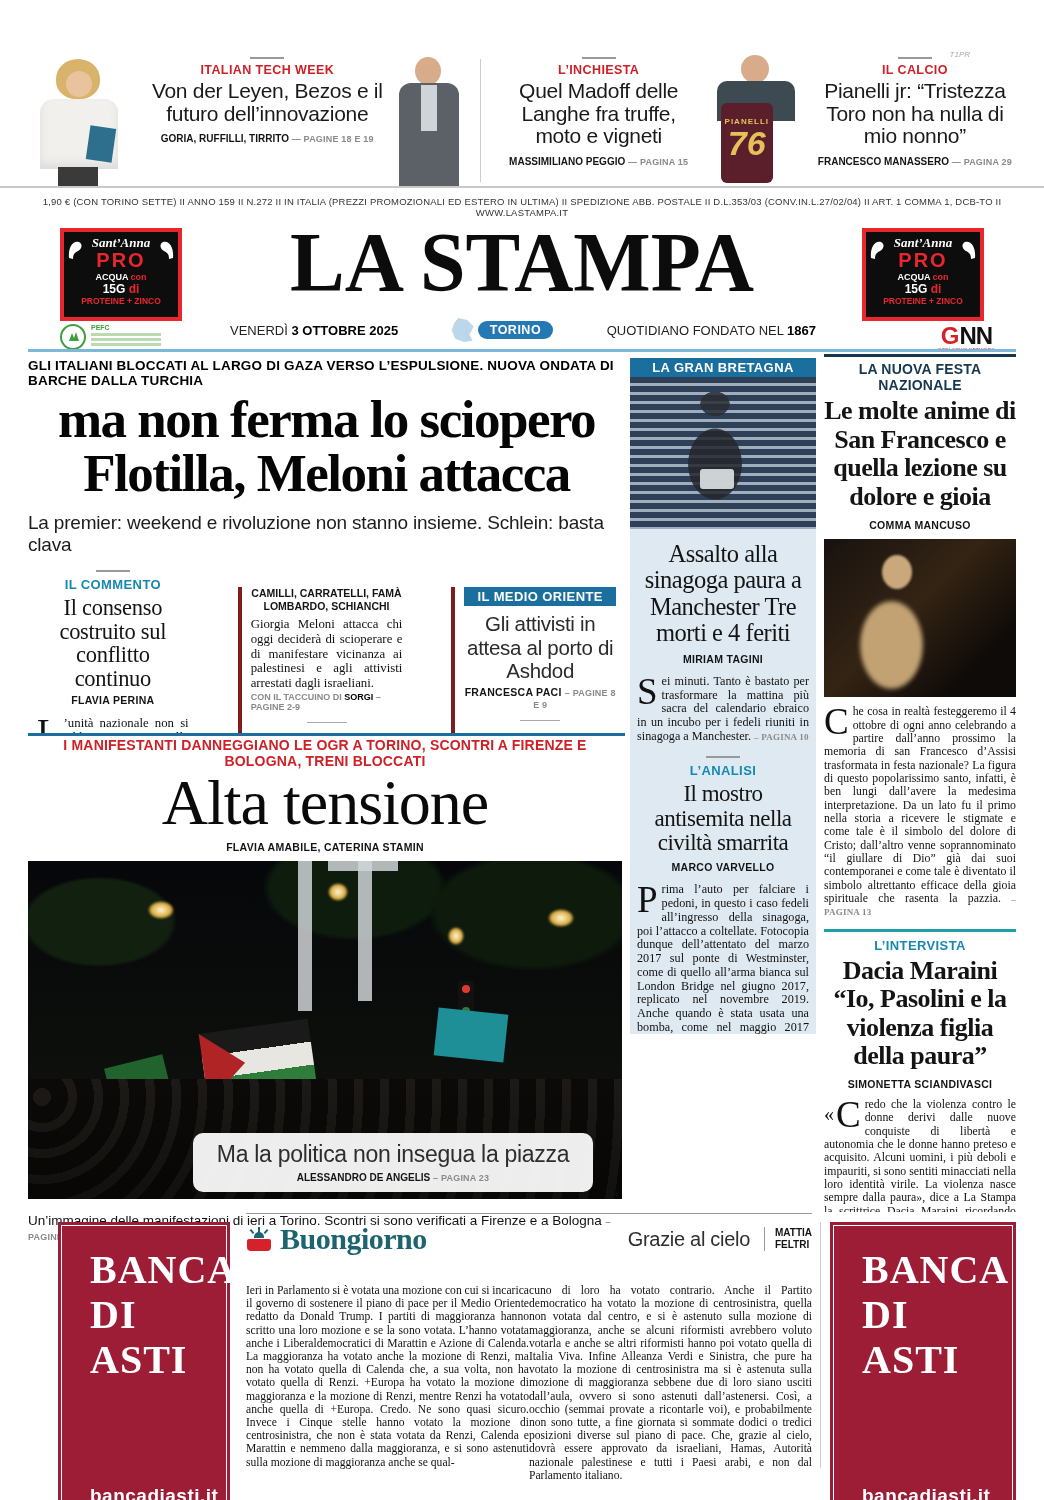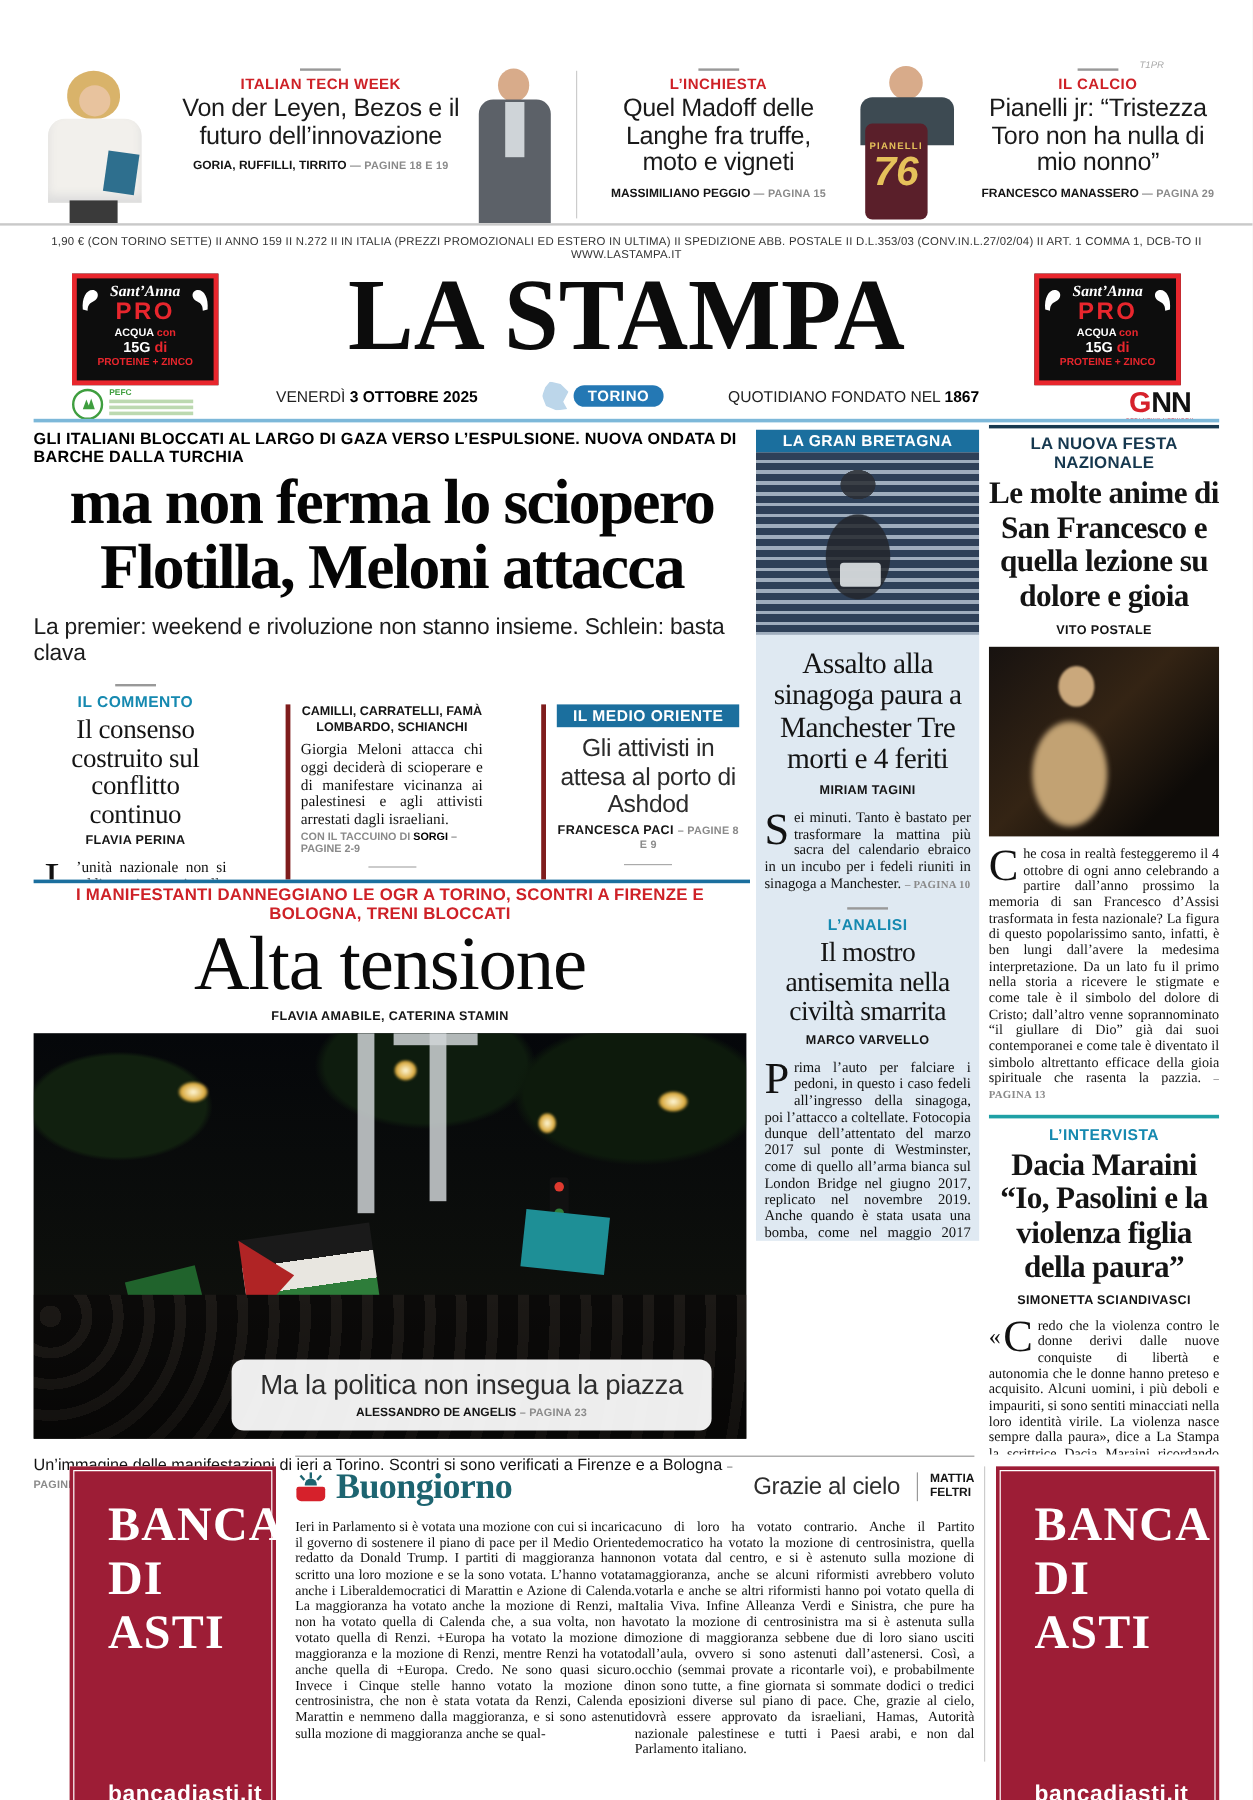--- a/index.html
+++ b/index.html
@@ -136,21 +136,21 @@
   .banca .b1{font-family:"Liberation Serif",serif;font-weight:700;font-size:40px;line-height:1.12;letter-spacing:1px;}
   .banca .burl{margin-top:auto;font-size:19px;font-weight:700;letter-spacing:.5px;}
   .banca-left{left:58px;width:172px;}
   .banca-right{left:830px;width:186px;}
   .buon{position:absolute;left:246px;top:1213px;width:566px;}
   .buon .toprule{height:1px;background:#999;margin-bottom:8px;}
   .buon-head{display:flex;align-items:center;}
   .buon-title{font-family:"Liberation Serif",serif;font-weight:700;font-size:30px;color:#1d6470;letter-spacing:-.5px;margin-left:8px;}
   .grazie{margin-left:auto;font-size:20px;color:#2f2f2f;letter-spacing:-.3px;}
   .feltri{border-left:1px solid #999;margin-left:14px;padding-left:10px;font-size:10px;font-weight:700;line-height:1.2;}
-  .buon-cols{display:flex;margin-top:10px;}
+  .buon-cols{display:flex;margin-top:28px;}
   .buon-col{flex:1;font-size:11.6px;line-height:1.14;}
   .vline-bottom{position:absolute;left:820px;top:1222px;width:1px;height:246px;background:#ccc;}
   .sun-icon{width:26px;height:24px;position:relative;flex:none;}
   .sun-icon .book{position:absolute;left:1px;bottom:0;width:24px;height:12px;background:#d6212b;border-radius:2px 2px 4px 4px;}
   .sun-icon .sun{position:absolute;left:8px;top:5px;width:10px;height:6px;border-radius:10px 10px 0 0;background:#1d6470;}
   .sun-icon .ray{position:absolute;width:2px;height:5px;background:#1d6470;top:0;}
 </style>
 </head>
 <body>
 
@@ -322,21 +322,21 @@
       <div class="mid-body bodytext" style="margin-top:10px;">
         <span class="dropcap">P</span><span>rima l’auto per falciare i pedoni, in questo i caso fedeli all’ingresso della sinagoga, poi l’attacco a coltellate. Fotocopia dunque dell’attentato del marzo 2017 sul ponte di Westminster, come di quello all’arma bianca sul London Bridge nel giugno 2017, replicato nel novembre 2019. Anche quando è stata usata una bomba, come nel maggio 2017 durante un concerto all’Arena di Manchester, 23 vittime, era fatta in casa. Colpevole un giovane istigato online dall’Islam radicale, istruzioni per fabbricare l’ordigno comprese. Azioni “low cost” insomma, attacchi “fai da te”. I lupi solitari della violenza ideologica sono sempre in agguato. Ben diversi furono gli attacchi suicidi dell’estate 2005 a Londra: quattro giovani inglesi di origini pakistane che si fecero esplodere in tre vagoni della metropolitana e su un autobus nell’ora mattutina dei pendolari.</span> 
       </div>
     </div>
   </div>
 
   <div class="rightcol">
     <div class="navyline"></div>
     <div class="label-navy">LA NUOVA FESTA NAZIONALE</div>
     <div class="r-head">Le molte anime di San Francesco e quella lezione su dolore e gioia</div>
-    <div class="byline" style="margin-top:8px;">VITO POSTALE</div>
+    <div class="byline" style="margin-top:8px;">COMMA MANCUSO</div>
     <div class="photo ph-franc" style="position:relative;">
       <div class="robe"></div>
         <div class="head"></div>
     </div>
     <div class="r-body bodytext">
       <span class="dropcap">C</span><span>he cosa in realtà festeggeremo il 4 ottobre di ogni anno celebrando a partire dall’anno prossimo la memoria di san Francesco d’Assisi trasformata in festa nazionale? La figura di questo popolarissimo santo, infatti, è ben lungi dall’avere la medesima interpretazione. Da un lato fu il primo nella storia a ricevere le stigmate e come tale è il simbolo del dolore di Cristo; dall’altro venne soprannominato “il giullare di Dio” già dai suoi contemporanei e come tale è diventato il simbolo altrettanto efficace della gioia spirituale che rasenta la pazzia.</span> <span class="ref">– PAGINA 13</span>
     </div>
     <div class="tealrule"></div>
     <div class="label-teal">L’INTERVISTA</div>
     <div class="r-head">Dacia Maraini “Io, Pasolini e la violenza figlia della paura”</div>

